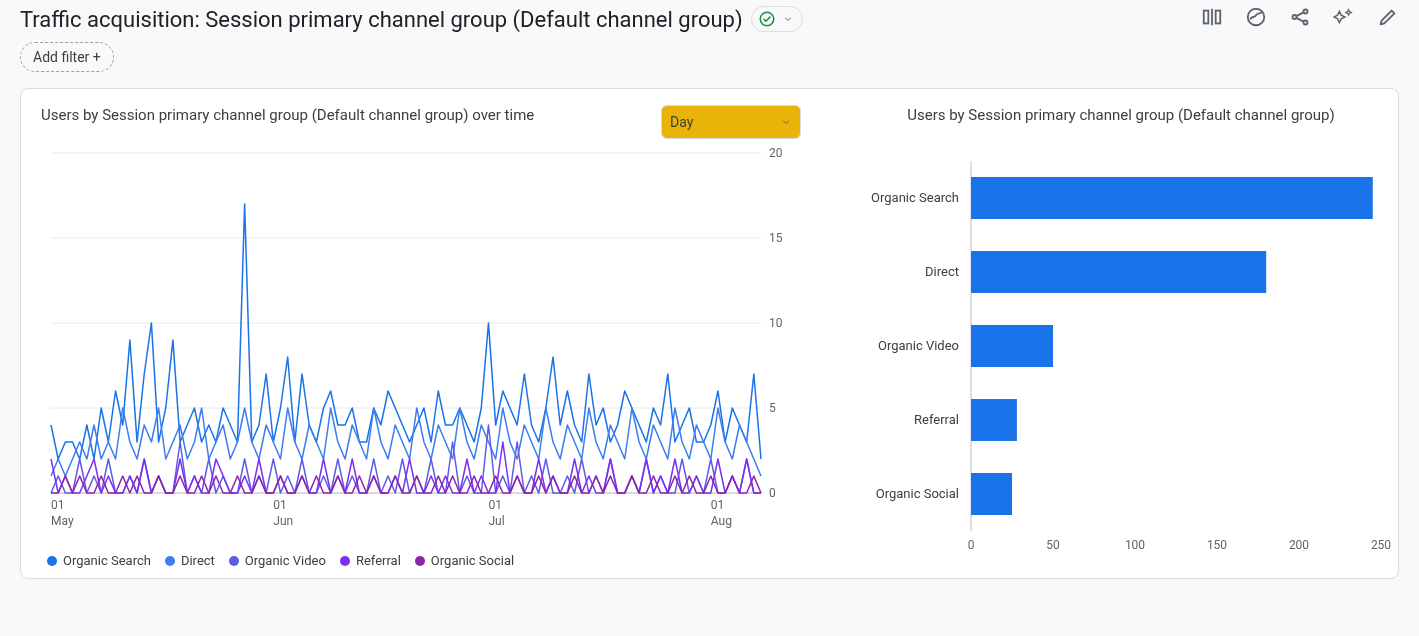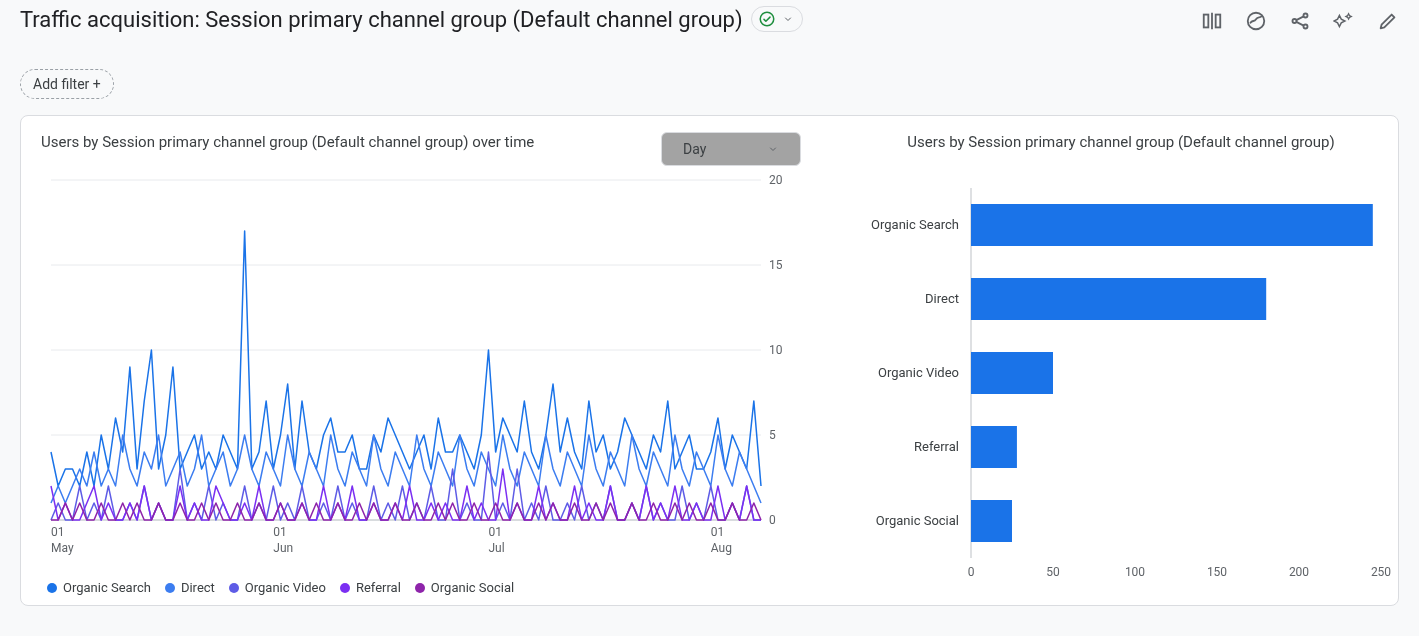--- a/index.html
+++ b/index.html
@@ -5,21 +5,21 @@
   * { box-sizing: border-box; }
   body {
     margin: 0;
     font-family: "Google Sans", Roboto, Arial, sans-serif;
     background: #f8f9fa;
     color: #202124;
     width: 1419px;
   }
   .header {
     display: flex;
-    align-items: flex-end;
+    align-items: flex-start;
     justify-content: space-between;
     padding: 6px 20px 0 20px;
   }
   .header-left {
     display: flex;
     align-items: center;
     gap: 8px;
   }
   .page-title {
     font-size: 22px;
@@ -53,21 +53,20 @@
     display: inline-flex;
     align-items: flex-end;
     gap: 6px;
     border: 1px dashed #9aa0a6;
     border-radius: 18px;
     padding: 6px 12px;
     font-size: 14px;
     color: #3c4043;
     cursor: pointer;
     background: #fff0;
-    margin-top: 27px;
   }
   .card {
     margin: 0 20px;
     background: #fff;
     border: 1px solid #dadce0;
     border-radius: 8px;
     padding: 16px 20px 10px 20px;
     display: flex;
     gap: 40px;
   }
@@ -91,29 +90,29 @@
   .panel-title {
     font-size: 15px;
     color: #3c4043;
     max-width: 560px;
     line-height: 1.35;
     text-align: center;
   }
   .select {
     border: 1px solid #dadce0;
     border-radius: 6px;
-    padding: 8px 21px;
+    padding: 8px 8px;
     min-width: 140px;
     display: flex;
     align-items: center;
     justify-content: space-between;
     font-size: 14px;
     color: #3c4043;
     cursor: pointer;
-    background: #a3a3a3;
+    background: #eab308;
   }
   .line-chart-wrap {
     position: relative;
     width: 100%;
   }
   svg { display: block; }
   .legend {
     display: flex;
     flex-wrap: wrap;
     gap: 14px;

